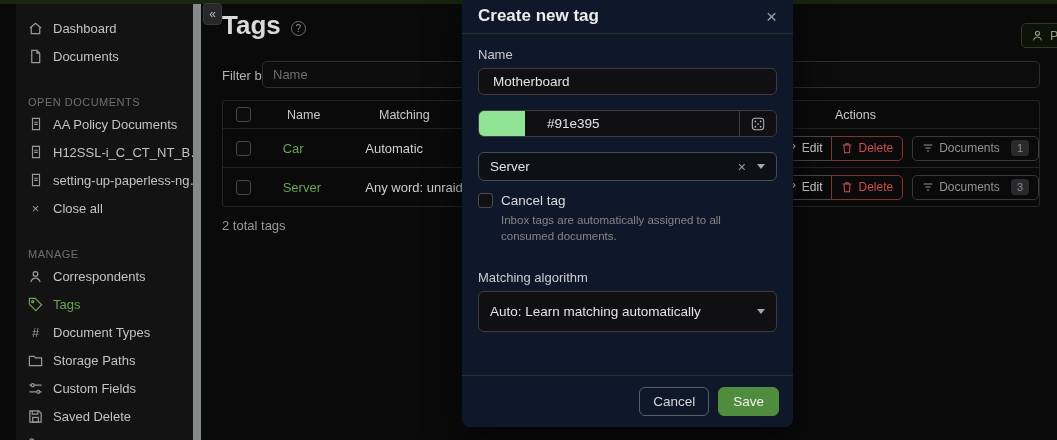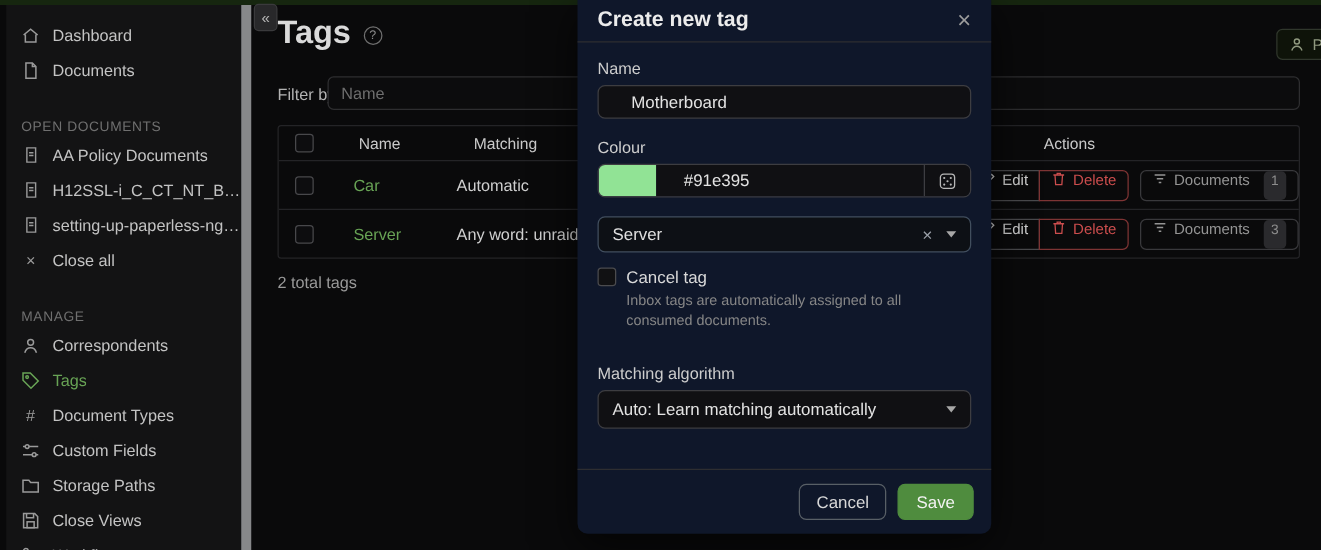--- a/index.html
+++ b/index.html
@@ -6,21 +6,21 @@
   html,body { margin:0; padding:0; }
   body {
     width:1057px; height:440px; position:relative; overflow:hidden;
     background:#09090a; font-family:"Liberation Sans", sans-serif;
     -webkit-font-smoothing:antialiased;
   }
   
   .topstrip { position:absolute; top:0; left:0; width:1057px; height:4px; background:#16260f; z-index:1; }
 
   
-  .sidebar { position:absolute; top:4px; left:5px; width:193px; height:436px; background:#131314;
+  .sidebar { position:absolute; top:4px; left:16px; width:193px; height:436px; background:#131314;
              color:#c3c3c3; font-size:13px; overflow:hidden; z-index:2; }
   .sb-inner { padding:10px 4px 0 12px; }
   .sb-item { display:flex; align-items:center; height:28px; cursor:default; white-space:nowrap; overflow:hidden; }
   .sb-item .ico { width:15px; min-width:15px; height:15px; margin-right:10px; color:#9a9a9a;
                   display:flex; align-items:center; justify-content:center; font-size:13px; }
   .sb-item.active, .sb-item.active .ico { color:#68a355; }
   .sb-label { overflow:hidden; text-overflow:ellipsis; }
   .sb-header { font-size:11px; color:#6f6f6f; letter-spacing:.5px; height:18px;
                display:flex; align-items:flex-end; margin-top:20px; margin-bottom:2px; }
   .sb-scrollbar { position:absolute; top:4px; left:193px; width:8px; height:436px; background:#87888a; z-index:3; }
@@ -44,57 +44,57 @@
   .tbl { position:absolute; left:21px; top:96px; width:818px; border:1px solid #242427; border-radius:3px;
          font-size:13px; color:#cfcfcf; }
   .trow { display:flex; align-items:center; height:39px; border-top:1px solid #242427; }
   .thead { height:27px; border-top:none; font-size:12.5px; color:#c9c9c9; }
   .c-check { width:55px; padding-left:13px; display:flex; align-items:center; }
   .c-name  { width:101px; padding-left:9px; }
   .c-match { width:455px; }
   .c-act   { flex:1; display:flex; align-items:center; padding-left:1px; }
   .cb { width:15px; height:15px; border:1px solid #48484b; border-radius:3px; background:#0d0d0f; }
   .green-link { color:#68a355; }
-  .btn-sm { height:25px; display:inline-flex; gap:5px; font-size:12px; padding:0 9px;
+  .btn-sm { height:25px; display:inline-flex; align-items:center; gap:5px; font-size:12px; padding:0 9px;
             border-radius:5px; background:transparent; font-family:inherit; }
   .btn-edit { border:1px solid #4a4a4d; color:#d0d0d0; border-radius:5px 0 0 5px; }
   .btn-del  { border:1px solid #7e3434; color:#cb4d4d; border-radius:0 5px 5px 0; margin-left:-1px; }
   .btn-docs { border:1px solid #39393c; color:#949494; margin-left:9px; }
   .badge { background:#2a2a2d; color:#8d8d8d; border-radius:4px; font-size:11px; padding:2px 6px; margin-left:6px; }
   .summary { position:absolute; left:21px; top:214px; font-size:13px; color:#999; }
 
   
   .modal { position:absolute; left:462px; top:0; width:331px; height:427px; background:#0f172a;
            border-radius:0 0 8px 8px; box-shadow:0 10px 35px rgba(0,0,0,.65); z-index:10;
            display:flex; flex-direction:column; }
   .m-header { display:flex; justify-content:space-between; align-items:center; padding:6px 16px 7px;
               border-bottom:1px solid #2e2e31; }
   .m-title { font-size:17px; font-weight:700; color:#ececec; }
   .m-close { font-size:19px; color:#9c9c9c; line-height:1; cursor:default; }
   .m-body { padding:13px 16px 0; flex:1; }
   .lbl { font-size:13px; color:#cdcdcd; margin:0 0 6px; }
   .grp { margin-bottom:15px; }
   .inp { width:100%; height:27px; background:#101013; border:1px solid #3d3d41; border-radius:6px;
-         color:#e3e3e3; font-size:13.5px; padding:0 26px; font-family:inherit; }
+         color:#e3e3e3; font-size:13.5px; padding:0 14px; font-family:inherit; }
   .cgroup { display:flex; height:27px; border:1px solid #3d3d41; border-radius:6px; overflow:hidden; }
   .cswatch { width:46px; }
   .cinput { flex:1; background:#101013; border:none; color:#e3e3e3; font-size:13.5px; padding:0 22px; font-family:inherit; min-width:0; }
   .cdice { width:37px; border:none; border-left:1px solid #3d3d41; display:flex; align-items:center;
            justify-content:center; color:#b7b7b7; background:#101013; }
   .ngselect { height:29px; background:#0d1015; border:1px solid #414e5e; border-radius:6px;
               display:flex; align-items:center; padding:0 11px; font-size:13.5px; color:#e0e0e0; }
   .ng-right { margin-left:auto; display:flex; align-items:center; gap:11px; color:#9aa0a8; }
   .ng-clear { font-size:14px; line-height:1; }
   .caret { width:0; height:0; border-left:4.5px solid transparent; border-right:4.5px solid transparent;
            border-top:5px solid #a7a7a7; }
   .chkrow { display:flex; align-items:center; gap:8px; margin-bottom:5px; margin-top:-3px; }
   .chk { width:15px; height:15px; border:1px solid #4b4b4e; border-radius:3px; background:#111113; }
   .chklbl { font-size:13.5px; color:#d9d9d9; }
   .hint { font-size:11.5px; color:#868686; margin-left:23px; margin-bottom:26px; line-height:1.35; }
-  .sel { width:100%; height:31px; background:#101013; border:1px solid #3d3d41; border-radius:6px;
+  .sel { width:100%; height:41px; background:#101013; border:1px solid #3d3d41; border-radius:6px;
          color:#e3e3e3; font-size:13.5px; padding:0 11px; display:flex; align-items:center;
          justify-content:space-between; }
   .accordion { height:29px; background:#202024; border:1px solid #323236; border-radius:6px;
                display:flex; align-items:center; justify-content:space-between; padding:0 11px;
                color:#5d9b4a; font-size:13.5px; margin-top:11px; width:100%; font-family:inherit; }
   .m-footer { border-top:1px solid #2e2e31; padding:11px 14px; display:flex; justify-content:flex-end;
               gap:9px; align-items:flex-start; }
   .btn-cancel { height:29px; padding:0 13px; background:transparent; border:1px solid #585f66;
                 border-radius:6px; color:#d8d8d8; font-size:13.5px; font-family:inherit; }
   .btn-save { height:29px; padding:0 14px; background:#4f8c3e; border:1px solid #4f8c3e;
@@ -180,45 +180,45 @@
       </span>
       <span class="sb-label">Tags</span>
     </div>
     <div class="sb-item">
       <span class="ico">#</span>
       <span class="sb-label">Document Types</span>
     </div>
     <div class="sb-item">
       <span class="ico">
         <svg viewBox="0 0 16 16" width="15" height="15" fill="none" stroke="currentColor" stroke-width="1.3">
+            <path d="M1.5 3.5h5L8 5.3h6.5v8.2h-13z"></path>
+          </svg>
+      </span>
+      <span class="sb-label">Storage Paths</span>
+    </div>
+    <div class="sb-item">
+      <span class="ico">
+        <svg viewBox="0 0 16 16" width="15" height="15" fill="none" stroke="currentColor" stroke-width="1.3">
             <circle cx="5" cy="4.5" r="1.6"></circle>
             <path d="M1.5 4.5h1.9M6.6 4.5h7.9"></path>
             <circle cx="11" cy="11.5" r="1.6"></circle>
             <path d="M1.5 11.5h7.9M12.6 11.5h1.9"></path>
           </svg>
       </span>
       <span class="sb-label">Custom Fields</span>
     </div>
     <div class="sb-item">
       <span class="ico">
         <svg viewBox="0 0 16 16" width="15" height="15" fill="none" stroke="currentColor" stroke-width="1.3">
-            <path d="M1.5 3.5h5L8 5.3h6.5v8.2h-13z"></path>
-          </svg>
-      </span>
-      <span class="sb-label">Storage Paths</span>
-    </div>
-    <div class="sb-item">
-      <span class="ico">
-        <svg viewBox="0 0 16 16" width="15" height="15" fill="none" stroke="currentColor" stroke-width="1.3">
             <path d="M2 2h9.5L14 4.5V14H2z"></path>
             <path d="M4.5 2v3.5h6V2"></path>
             <rect x="5" y="9" width="6" height="5"></rect>
           </svg>
       </span>
-      <span class="sb-label">Close Views</span>
+      <span class="sb-label">Saved Delete</span>
     </div>
     <div class="sb-item">
       <span class="ico">
         <svg viewBox="0 0 16 16" width="15" height="15" fill="none" stroke="currentColor" stroke-width="1.3">
             <circle cx="4" cy="4" r="2"></circle>
             <circle cx="12" cy="12" r="2"></circle>
             <path d="M6 4h4a2 2 0 0 1 2 2v4"></path>
           </svg>
       </span>
       <span class="sb-label">Workflows</span>
@@ -337,21 +337,20 @@
     <span class="m-close">×</span>
   </div>
   <div class="m-body">
 
     <div class="grp">
       <div class="lbl">Name</div>
       <input class="inp" type="text" value="Motherboard" style="">
     </div>
 
     <div class="grp">
-      <div class="lbl">Colour</div>
       <div class="cgroup">
         <div class="cswatch" style="background: rgb(145, 227, 149);"></div>
         <input class="cinput" type="text" value="#91e395" style="">
         <button class="cdice">
           <span>
             <svg viewBox="0 0 16 16" width="14" height="14" fill="none" stroke="currentColor" stroke-width="1.2">
                 <rect x="1.5" y="1.5" width="13" height="13" rx="3"></rect>
                 <circle cx="5" cy="5" r="1" fill="currentColor" stroke="none"></circle>
                 <circle cx="11" cy="5" r="1" fill="currentColor" stroke="none"></circle>
                 <circle cx="8" cy="8" r="1" fill="currentColor" stroke="none"></circle>

